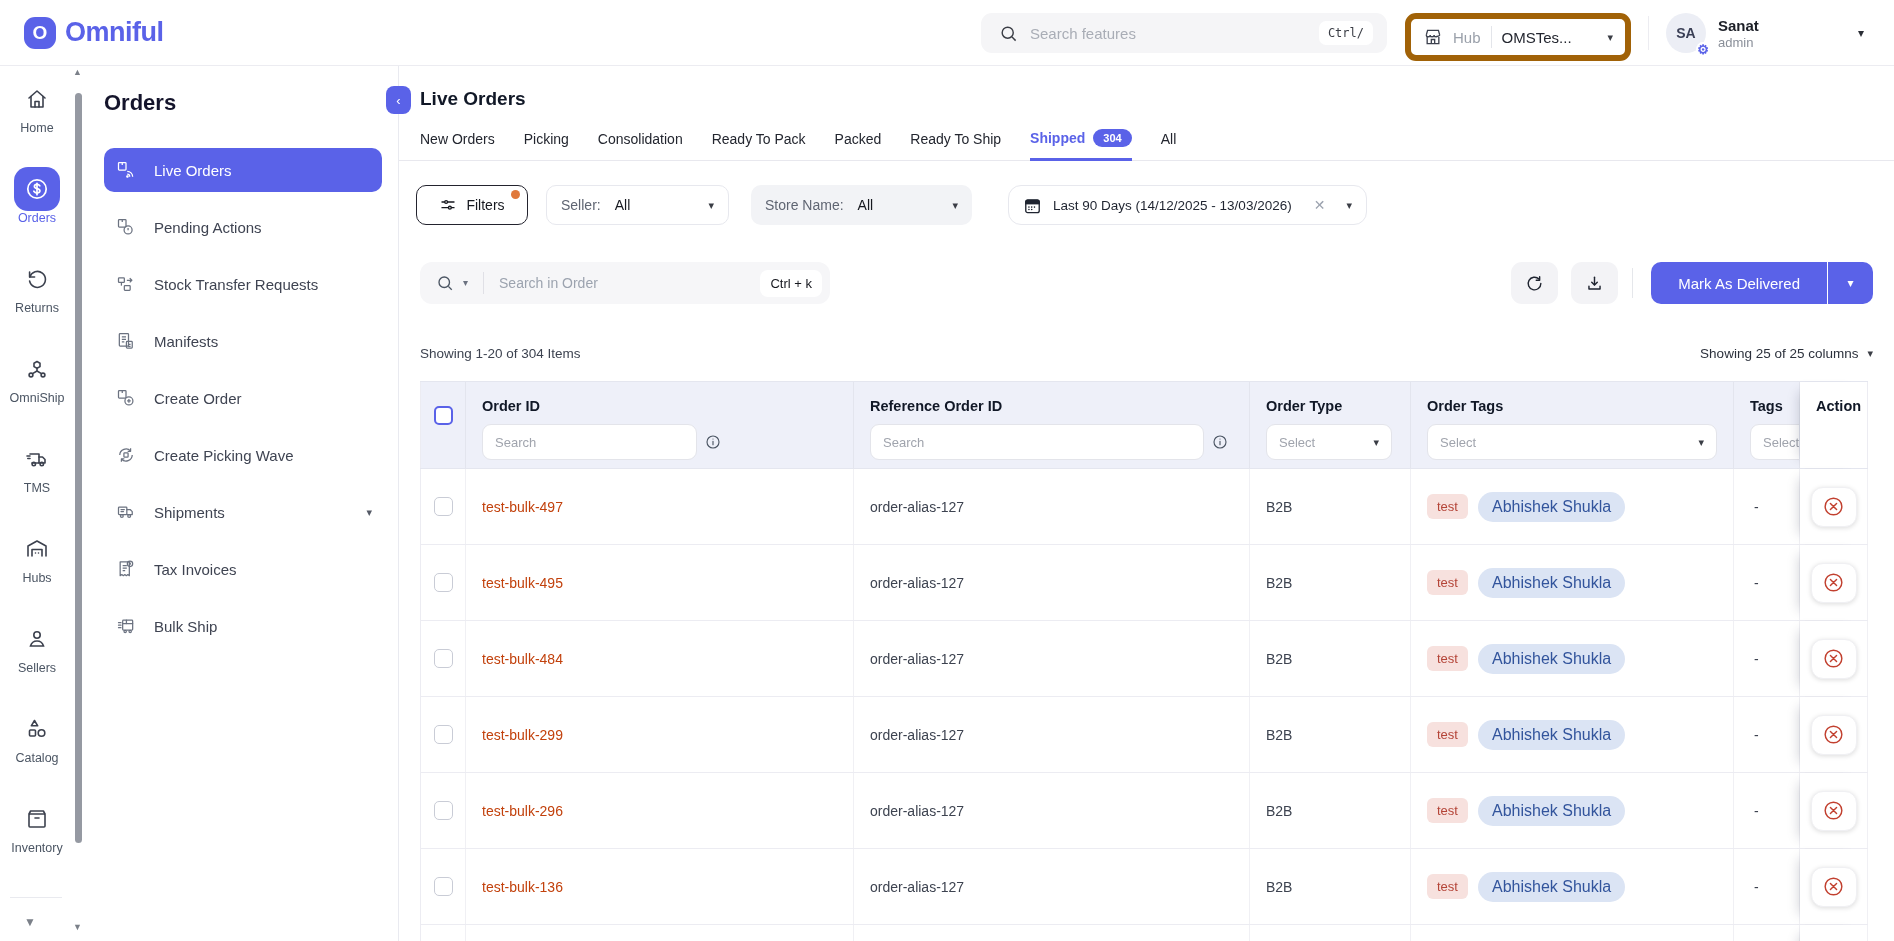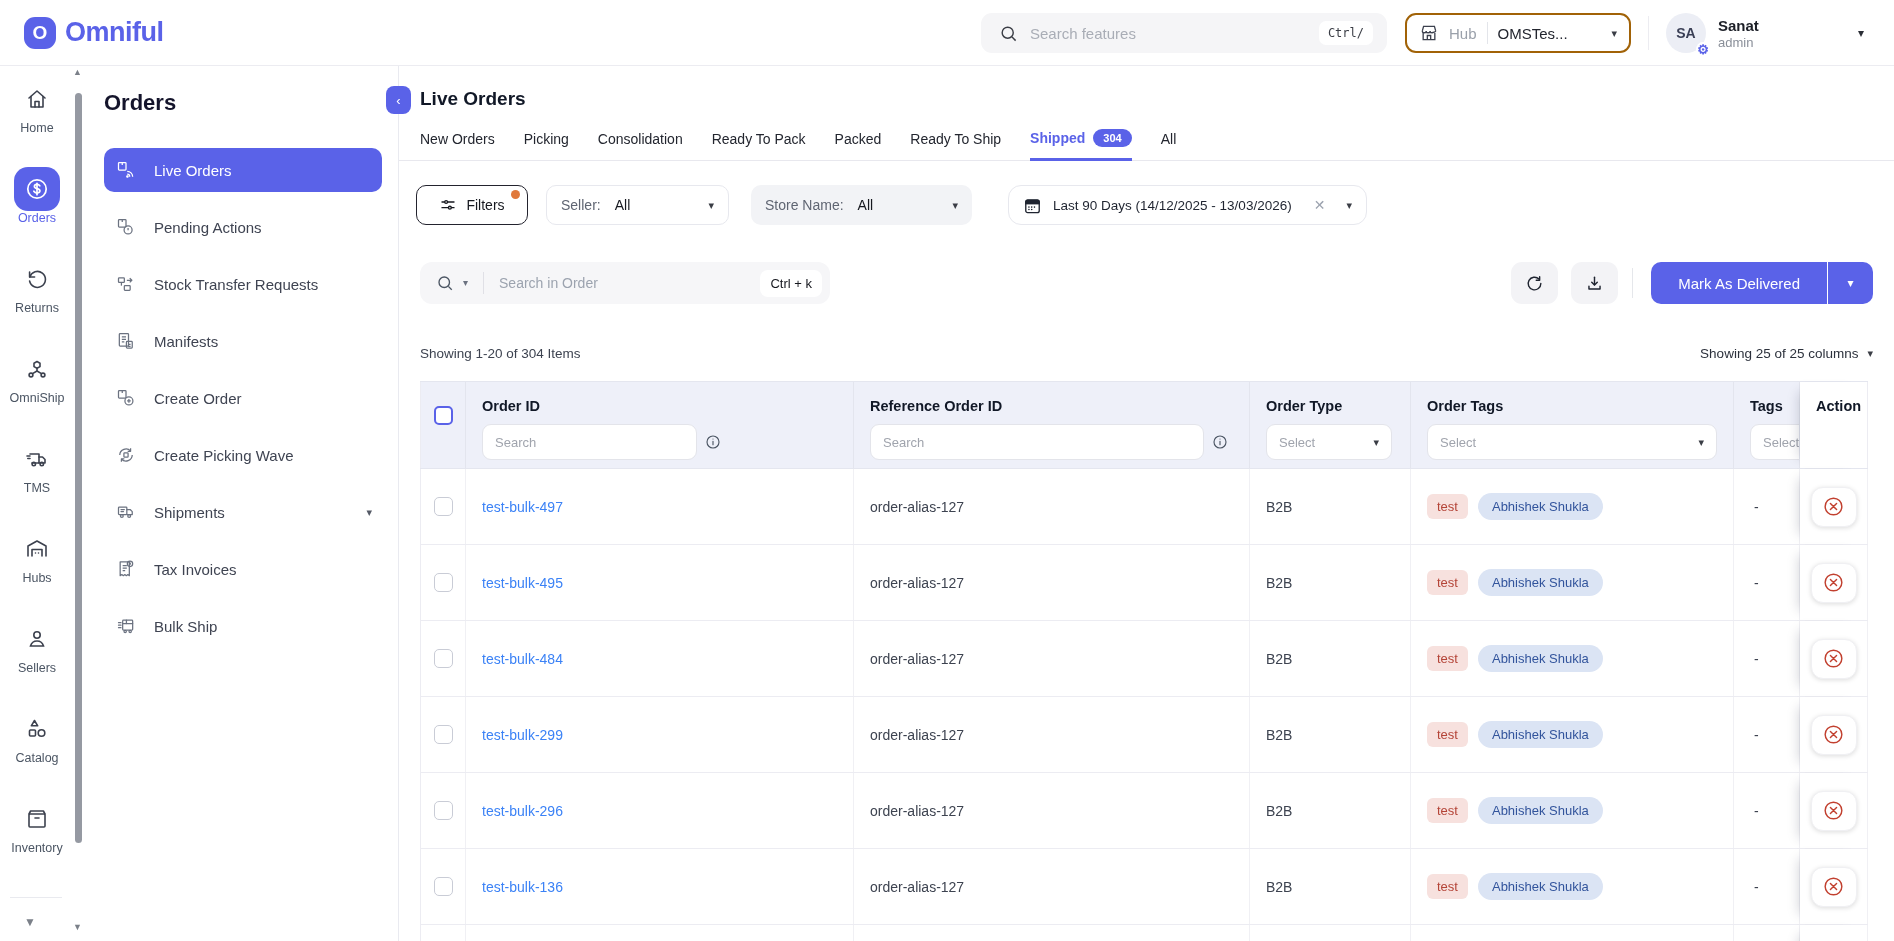--- a/index.html
+++ b/index.html
@@ -13,21 +13,21 @@
   .logo-mark { width:32px; height:32px; border-radius:11px; background:#5a62e8; color:#fff;
     display:flex; align-items:center; justify-content:center; font-weight:bold; font-size:19px; }
   .logo-text { font-size:27px; font-weight:bold; color:#5a62e8; letter-spacing:-0.5px; }
   .top-search { position:absolute; left:981px; top:13px; width:406px; height:40px; background:#f5f5f7;
     border-radius:11px; display:flex; align-items:center; padding:0 14px 0 18px; gap:12px; }
   .top-search input { border:0; background:transparent; outline:none; flex:1; font-size:15px;
     font-family:inherit; color:#333; }
   .top-search input::placeholder { color:#a9adb6; }
   .kbd { background:#fff; border-radius:7px; padding:5px 9px; font-family:"DejaVu Sans Mono", monospace;
     font-size:12px; color:#3a3d45; }
-  .hub-box { position:absolute; left:1405px; top:13px; width:226px; height:40px; border:2px solid #a16207;
+  .hub-box { position:absolute; left:1405px; top:13px; width:226px; height:48px; border:6px solid #a16207;
     border-radius:11px; display:flex; align-items:center; padding:0 12px 0 12px; gap:10px; background:#fff; cursor:pointer; }
   .hub-label { color:#9aa0aa; font-size:15px; }
   .vline { width:1px; height:22px; background:#e3e5ea; }
   .hub-value { font-size:15px; color:#23262f; flex:1; white-space:nowrap; overflow:hidden; }
   .chev { color:#3a3d45; font-size:11px; line-height:1; }
   .top-divider { position:absolute; left:1648px; top:16px; width:1px; height:34px; background:#ececf1; }
   .user { position:absolute; left:1666px; top:13px; display:flex; align-items:center; gap:12px; cursor:pointer; }
   .avatar { width:40px; height:40px; border-radius:50%; background:#eceef5; color:#3a3f55; font-weight:bold;
     font-size:14px; display:flex; align-items:center; justify-content:center; position:relative; }
   .avatar .gear { position:absolute; right:-4px; bottom:-4px; font-size:13px; color:#5a62e8; background:#fff;
@@ -140,25 +140,25 @@
   .c-ref { width:396px; }
   .c-type { width:161px; }
   .c-otags { width:323px; }
   .c-tags { width:66px; overflow:hidden; }
   .c-act { width:68px; background:#fff; position:relative; z-index:2;
     box-shadow:-10px 0 12px -10px rgba(20,25,50,.22); border-right:1px solid #ececf2; }
 
   .trow { display:flex; height:76px; border-bottom:1px solid #ececf2; background:#fff; }
   .td { display:flex; align-items:center; padding:0 16px; border-right:1px solid #f0f0f4; font-size:14px; color:#3d4350; }
   .td.c-check { padding:0; }
-  .order-link { color:#3b82f6; cursor:pointer; text-decoration:none; }
+  .order-link { color:#c2410c; cursor:pointer; text-decoration:none; }
   .cb { width:19px; height:19px; border:1.5px solid #c9ccd6; border-radius:5px; background:#fff; cursor:pointer; }
   .cb.header { border:2px solid #5a62e8; }
   .badge-test { background:#f7e1de; color:#b44437; font-size:13px; border-radius:6px; padding:5px 10px; }
-  .badge-person { background:#dbe4f4; color:#32549c; font-size:13px; border-radius:999px; padding:6px 14px; margin-left:10px; white-space:nowrap; }
+  .badge-person { background:#dbe4f4; color:#32549c; font-size:16px; border-radius:999px; padding:6px 14px; margin-left:10px; white-space:nowrap; }
   .act-btn { width:46px; height:40px; margin:0 auto; background:#fff; border:1px solid #f0f0f3; border-radius:12px;
     box-shadow:0 1px 5px rgba(0,0,0,.14); display:flex; align-items:center; justify-content:center; cursor:pointer; color:#c2402f; }
   .td.c-act { justify-content:center; padding:0; }
   svg { display:block; }
 </style>
 </head>
 <body>
 
 <header class="topbar">
   <div class="logo">

